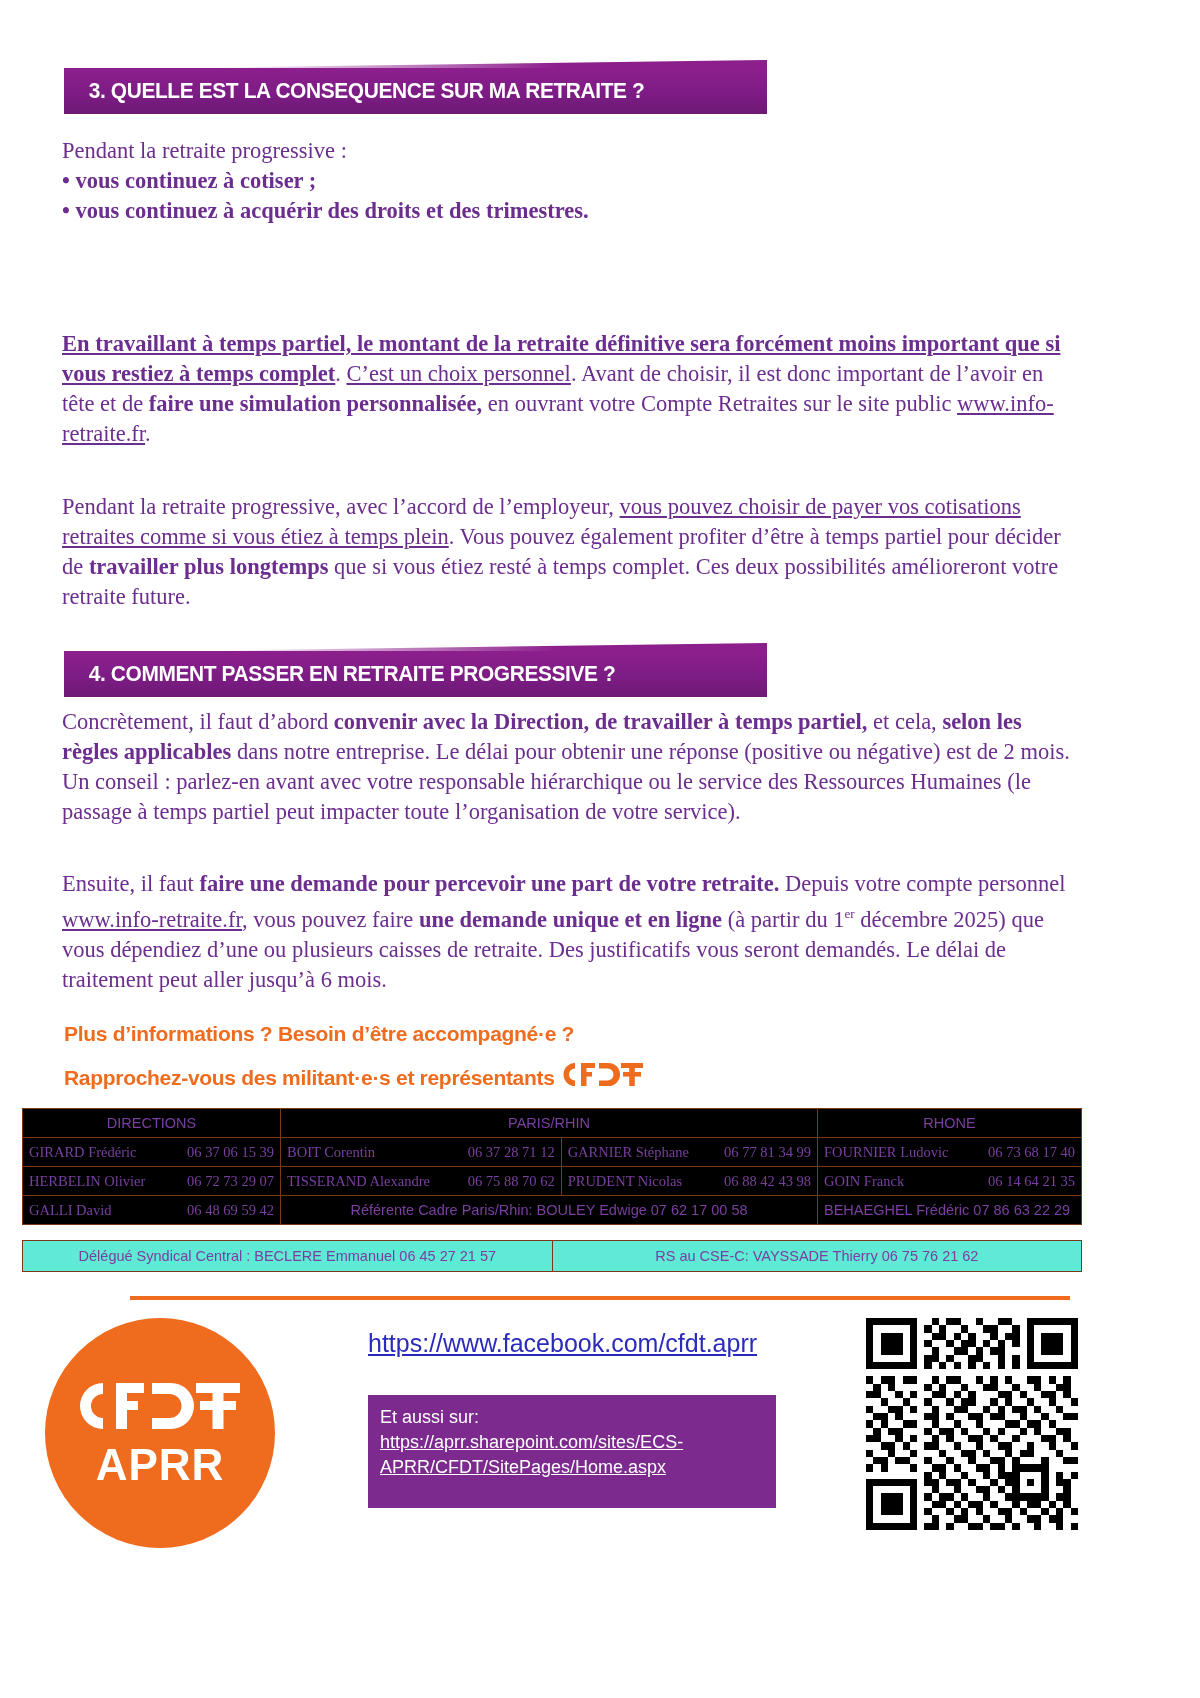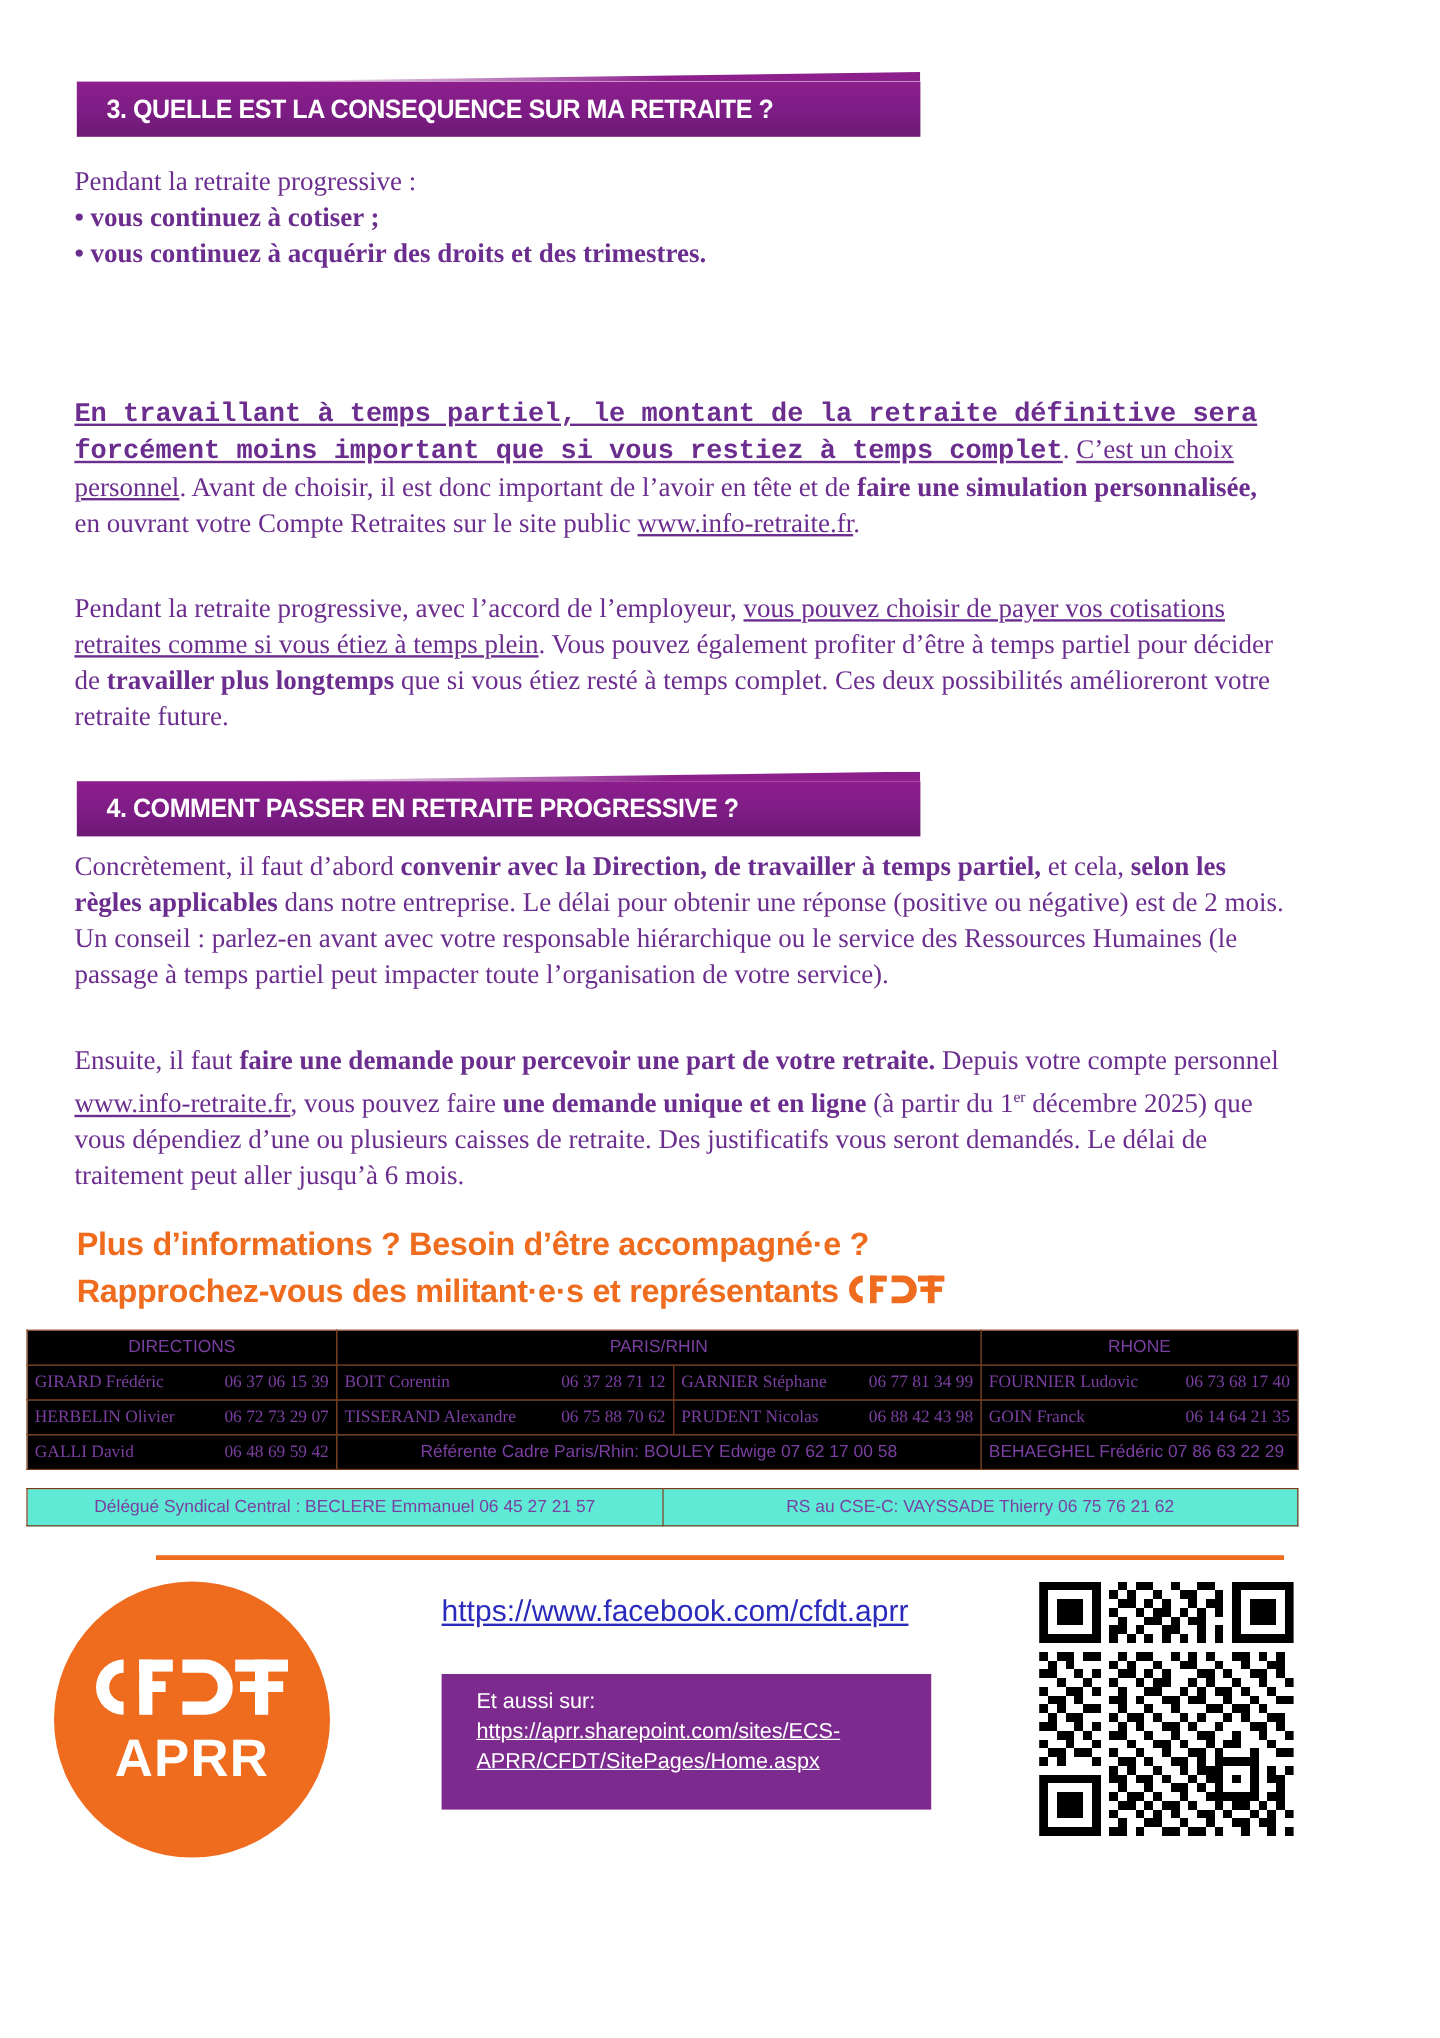--- a/index.html
+++ b/index.html
@@ -50,33 +50,33 @@
   
   .para {
     position:absolute;
     font-size:22.5px;
     line-height:30px;
     color:#6b2d8e;
     text-align:left;
   }
   .para b, .bold { font-weight:bold; }
   .u { text-decoration:underline; text-underline-offset:2px; }
-  .bu { font-weight:bold; text-decoration:underline; text-underline-offset:2px;font-family:Liberation Mono, monospace; }
+  .bu { font-weight:bold; text-decoration:underline; text-underline-offset:2px; }
   .lnk { text-decoration:underline; color:#6b2d8e; }
   sup.ord { font-size:13px; vertical-align:super; }
 
   .bullet { display:block; font-weight:bold; }
 
   
   .cta {
     position:absolute;
     left:64px;
     font-family:"Liberation Sans", sans-serif;
     font-weight:bold;
-    font-size:27px;
+    font-size:21px;
     color:#ef6c1f;
     letter-spacing:-0.3px;
     white-space:nowrap;
   }
   #cta1 { top:1022px; }
   #cta2 { top:1058px; }
 
   .cfdt-inline {
     display:inline-block;
     position:relative;
@@ -165,21 +165,21 @@
     text-decoration:underline;
     white-space:nowrap;
   }
 
   
   .pbox {
     position:absolute;
     left:368px; top:1395px;
     width:408px; height:113px;
     background:#7d2a8f;
-    padding:10px 29px;
+    padding:10px 12px;
     font-family:"Liberation Sans", sans-serif;
     font-size:18px;
     line-height:25px;
     color:#ffffff;
   }
   .pbox .l1 { color:#ffffff; }
   .pbox .l2 { text-decoration:underline; display:block; }
 
   
   .qr { position:absolute; left:866px; top:1318px; width:212px; height:212px; background:#fff; }

